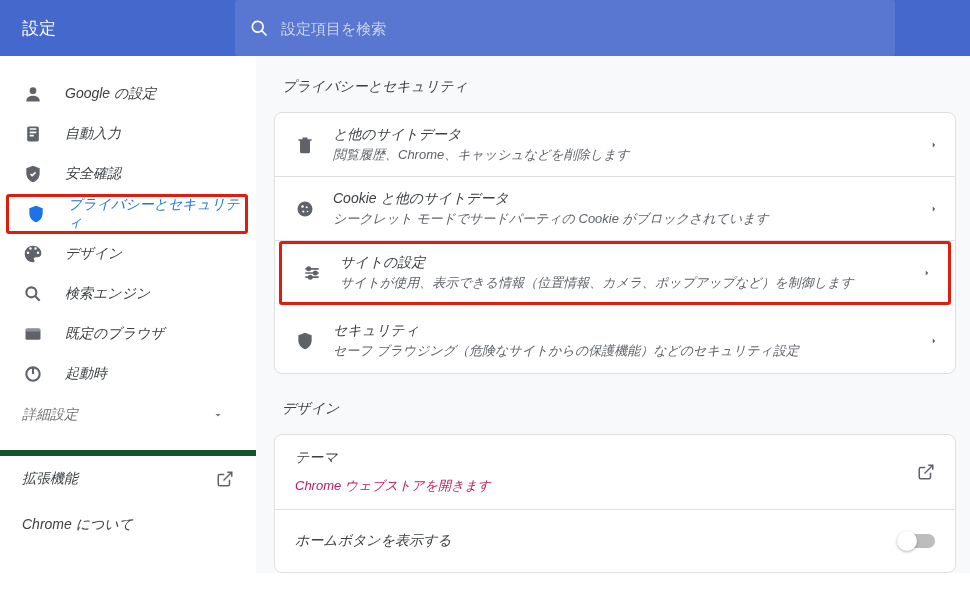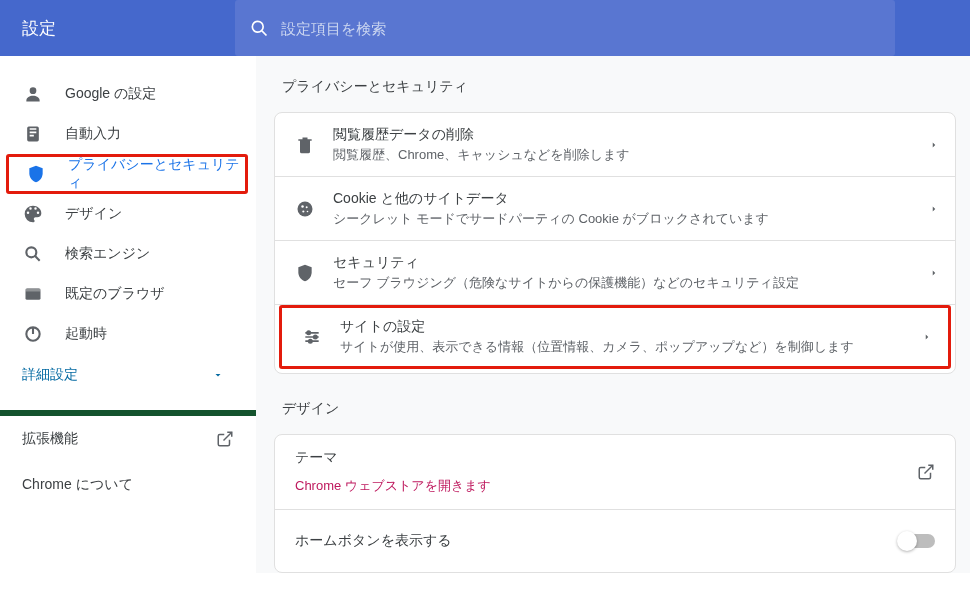--- a/index.html
+++ b/index.html
@@ -2,31 +2,31 @@
 <html><head>
 <meta charset="utf-8">
 <style>
 * { box-sizing: border-box; margin: 0; padding: 0; }
 body { font-family: "Segoe UI", Meiryo, "Hiragino Sans", sans-serif; background: #fff; width: 970px; height: 593px; overflow: hidden; }
 .header { display: flex; align-items: center; background: #4568cc; height: 56px; color: #fff; }
 .header-title { width: 235px; padding-left: 22px; font-size: 17px; }
 .search-box { display: flex; align-items: center; background: #5976d1; border-radius: 3px; height: 56px; width: 660px; padding: 0 14px; }
 .search-box .search-input { background: transparent; border: none; outline: none; color: #fff; font-size: 15px; margin-left: 12px; width: 100%; }
 .search-box .search-input::placeholder { color: #cbd6f0; }
-.body { display: flex; }
+.body { display: flex; font-style: italic; }
 .sidebar { width: 256px; padding-top: 18px; }
 .nav-item { display: flex; align-items: center; height: 40px; padding-left: 23px; cursor: pointer; border-radius: 0 20px 20px 0; position: relative; }
 .nav-item .label { margin-left: 22px; font-size: 14px; color: #3c4043; }
 .nav-item .icon { width: 20px; height: 20px; color: #5f6368; display: flex; align-items: center; justify-content: center; }
 .nav-item.active .label { color: #1a73e8; }
 .nav-item.active .icon { color: #1a73e8; }
 .highlight-nav { border: 3px solid #e31b0c; border-radius: 3px; margin-right: 8px; margin-left: 6px; padding-left: 17px; }
 .sidebar-footer { border-top: 6px solid #14532d; margin-top: 14px; }
 .plain-item { font-size: 14px; color: #3c4043; padding: 14px 22px 14px 22px; display: flex; align-items: center; justify-content: space-between; cursor: pointer; }
-.advanced-item { display: flex; align-items: center; justify-content: space-between; padding: 12px 32px 12px 22px; font-size: 14px; color: #0369a1; cursor: pointer; gap: 35px; }
+.advanced-item { display: flex; align-items: center; justify-content: space-between; padding: 12px 32px 12px 22px; font-size: 14px; color: #737373; cursor: pointer; gap: 35px; }
 .main { flex: 1; padding: 22px 14px 0 18px; background: #f8f9fa; }
 .section-title { font-size: 14px; color: #3c4043; margin-bottom: 16px; margin-left: 8px; }
 .card { background: #fff; border: 1px solid #e0e0e0; border-radius: 8px; overflow: hidden; }
 .row { display: flex; align-items: center; padding: 10px 16px 10px 12px; border-bottom: 1px solid #e0e0e0; cursor: pointer; min-height: 64px; }
 .row:last-child { border-bottom: none; }
 .row .row-icon { width: 20px; height: 20px; color: #5f6368; display: flex; align-items: center; justify-content: center; margin: 0 18px 0 8px; flex-shrink: 0; }
 .row .row-text { flex: 1; }
 .row .row-title { font-size: 14px; color: #3c4043; }
 .row .row-sub { font-size: 13px; color: #5f6368; margin-top: 2px; }
 .row .chevron { color: #5f6368; flex-shrink: 0; }
@@ -70,20 +70,29 @@
       <span class="label">Google の設定</span>
     </div>
     <div class="nav-item">
       <span class="icon">
           <svg width="20" height="20" viewBox="0 0 24 24" fill="currentColor">
             <path d="M17 3H7a2 2 0 0 0-2 2v14a2 2 0 0 0 2 2h10a2 2 0 0 0 2-2V5a2 2 0 0 0-2-2zm-1 4H8V5h8zm0 4H8V9h8zm-3 4H8v-2h5z"></path>
           </svg>
         </span>
       <span class="label">自動入力</span>
     </div>
+    <div class="nav-item">
+      <span class="icon">
+          <svg width="20" height="20" viewBox="0 0 24 24" fill="currentColor">
+            <path d="M12 2l8 3v6c0 5-3.5 9.5-8 11-4.5-1.5-8-6-8-11V5z"></path>
+            <path d="M9 12l2 2 4-4" stroke="#fff" stroke-width="2" fill="none"></path>
+          </svg>
+        </span>
+      <span class="label">安全確認</span>
+    </div>
     <div class="nav-item active highlight-nav">
       <span class="icon">
           <svg width="20" height="20" viewBox="0 0 24 24" fill="currentColor">
             <path d="M12 2l8 3v6c0 5-3.5 9.5-8 11-4.5-1.5-8-6-8-11V5z"></path>
           </svg>
         </span>
       <span class="label">プライバシーとセキュリティ</span>
     </div>
     <div class="nav-item">
       <span class="icon">
@@ -150,21 +159,21 @@
   <div class="main">
     <div class="section-title">プライバシーとセキュリティ</div>
     <div class="card">
       <div class="row">
         <span class="row-icon">
             <svg width="20" height="20" viewBox="0 0 24 24" fill="currentColor">
               <path d="M6 7h12v13a2 2 0 0 1-2 2H8a2 2 0 0 1-2-2zM4 5h16v2H4zM9 3h6v2H9z"></path>
             </svg>
           </span>
         <div class="row-text">
-          <div class="row-title">閲覧履歴データの削除</div>
+          <div class="row-title">と他のサイトデータ</div>
           <div class="row-sub">閲覧履歴、Chrome、キャッシュなどを削除します</div>
         </div>
         <span class="chevron">
             <svg width="10" height="10" viewBox="0 0 24 24" fill="currentColor">
               <path d="M9 6l6 6-6 6z"></path>
             </svg>
           </span>
       </div>
       <div class="row">
         <span class="row-icon">
@@ -172,36 +181,20 @@
               <circle cx="12" cy="12" r="9"></circle>
               <circle cx="9" cy="9" r="1.5" fill="#fff"></circle>
               <circle cx="14" cy="10" r="1.2" fill="#fff"></circle>
               <circle cx="10" cy="15" r="1.3" fill="#fff"></circle>
               <circle cx="15" cy="15" r="1" fill="#fff"></circle>
             </svg>
           </span>
         <div class="row-text">
           <div class="row-title">Cookie と他のサイトデータ</div>
           <div class="row-sub">シークレット モードでサードパーティの Cookie がブロックされています</div>
-        </div>
-        <span class="chevron">
-            <svg width="10" height="10" viewBox="0 0 24 24" fill="currentColor">
-              <path d="M9 6l6 6-6 6z"></path>
-            </svg>
-          </span>
-      </div>
-      <div class="row">
-        <span class="row-icon">
-            <svg width="20" height="20" viewBox="0 0 24 24" fill="currentColor">
-              <path d="M12 2l8 3v6c0 5-3.5 9.5-8 11-4.5-1.5-8-6-8-11V5z"></path>
-            </svg>
-          </span>
-        <div class="row-text">
-          <div class="row-title">セキュリティ</div>
-          <div class="row-sub">セーフ ブラウジング（危険なサイトからの保護機能）などのセキュリティ設定</div>
         </div>
         <span class="chevron">
             <svg width="10" height="10" viewBox="0 0 24 24" fill="currentColor">
               <path d="M9 6l6 6-6 6z"></path>
             </svg>
           </span>
       </div>
       <div class="row highlighted">
         <span class="row-icon">
             <svg width="20" height="20" viewBox="0 0 24 24" fill="none" stroke="currentColor" stroke-width="2">
@@ -216,20 +209,36 @@
         <div class="row-text">
           <div class="row-title">サイトの設定</div>
           <div class="row-sub">サイトが使用、表示できる情報（位置情報、カメラ、ポップアップなど）を制御します</div>
         </div>
         <span class="chevron">
             <svg width="10" height="10" viewBox="0 0 24 24" fill="currentColor">
               <path d="M9 6l6 6-6 6z"></path>
             </svg>
           </span>
       </div>
+      <div class="row">
+        <span class="row-icon">
+            <svg width="20" height="20" viewBox="0 0 24 24" fill="currentColor">
+              <path d="M12 2l8 3v6c0 5-3.5 9.5-8 11-4.5-1.5-8-6-8-11V5z"></path>
+            </svg>
+          </span>
+        <div class="row-text">
+          <div class="row-title">セキュリティ</div>
+          <div class="row-sub">セーフ ブラウジング（危険なサイトからの保護機能）などのセキュリティ設定</div>
+        </div>
+        <span class="chevron">
+            <svg width="10" height="10" viewBox="0 0 24 24" fill="currentColor">
+              <path d="M9 6l6 6-6 6z"></path>
+            </svg>
+          </span>
+      </div>
     </div>
 
     <div class="section-title" style="margin-top:26px">デザイン</div>
     <div class="card2">
       <div class="row2">
         <div class="row-text">
           <div class="row-title">テーマ</div>
           <div class="row-sub">Chrome ウェブストアを開きます</div>
         </div>
         <span class="action-icon">

